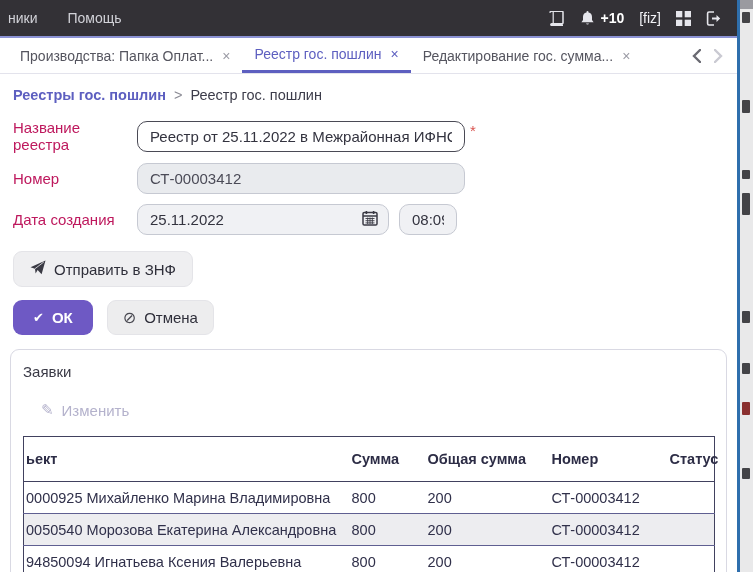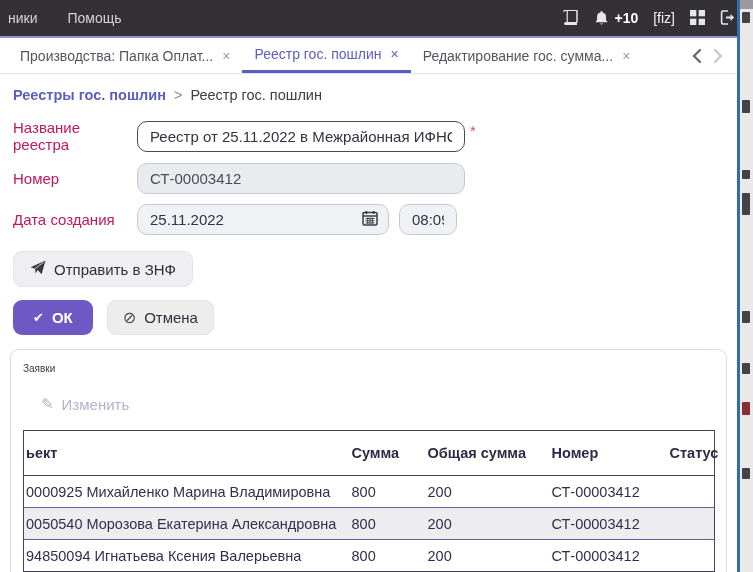--- a/index.html
+++ b/index.html
@@ -14,21 +14,21 @@
   .edge-strip { position:absolute; top:0; right:0; width:13px; height:572px; background:#e9e9ea; }
   .edge-strip .frag { position:absolute; left:2px; width:8px; background:#434347; border-radius:1px; }
   .edge-strip .frag.red { background:#8a2f2f; }
   .edge-strip .topcap { position:absolute; left:0; top:0; width:13px; height:9px; background:#9a9aa0; }
 
   
   .navbar { height:38px; background:#333136; border-bottom:2px solid #8b92d4;
             display:flex; align-items:center; color:#d2d2d8; font-size:14px; }
   .nav-item { padding:0 15px; height:100%; display:flex; align-items:center; cursor:pointer; }
   .nav-item:first-child { padding-left:8px; }
-  .nav-right { margin-left:auto; display:flex; align-items:flex-start; gap:15px; }
+  .nav-right { margin-left:auto; display:flex; align-items:flex-end; gap:15px; padding-right:14px; }
   .nav-ic { display:flex; align-items:center; gap:5px; color:#e6e6ec; cursor:pointer; }
   .nav-badge { color:#ffffff; font-weight:bold; font-size:14px; }
   .nav-fiz { color:#f2f2f6; font-size:14px; }
   .nav-ic svg { display:block; }
 
   
   .tabbar { height:36px; background:#fff; border-bottom:1px solid #e3e3ec;
             display:flex; align-items:stretch; padding-left:8px; font-size:14px; color:#55555f; }
   .tab { display:flex; align-items:center; gap:9px; padding:0 12px; cursor:pointer; white-space:nowrap; }
   .tab .x { color:#9a9aa4; font-size:14px; line-height:1; }
@@ -66,21 +66,21 @@
   .btn-send { margin:16px 0 0 13px; background:#efeff1; border-color:#e4e4e8; color:#2f2f3a; padding:8px 16px; }
   .btn-row { margin:13px 0 0 13px; display:flex; gap:14px; }
   .btn-ok { background:#6e59c4; color:#fff; font-weight:bold; padding:8px 19px; }
   .btn-ok .ck { font-size:13px; }
   .btn-cancel { background:#ededee; border-color:#e4e4e8; color:#2f2f3a; padding:8px 15px; }
   .icon-slash { font-size:16px; color:#4a4a52; line-height:1; }
 
   
   .panel { margin:14px 10px 0 10px; border:1px solid #d9d9e3; border-radius:9px;
            padding:13px 12px 20px 12px; height:300px; }
-  .panel-title { font-size:10px; color:#3a3a46; }
+  .panel-title { font-size:15px; color:#3a3a46; }
   .btn-edit { margin:21px 0 0 18px; background:transparent; border:none; color:#b4b2cc;
               font-size:15px; display:inline-flex; gap:8px; align-items:center; font-family:inherit; }
   .btn-edit .pen { font-size:15px; }
 
   
   table { border-collapse:collapse; width:692px; margin:17px 0 0 0; table-layout:fixed;
           border:1px solid #41415e; font-size:14.5px; }
   thead th { height:45px; text-align:left; font-weight:600; color:#2c2c45;
              border-bottom:1px solid #41415e; padding:0 6px; vertical-align:middle; }
   tbody td { height:32px; color:#30304a; padding:0 6px; vertical-align:middle;

